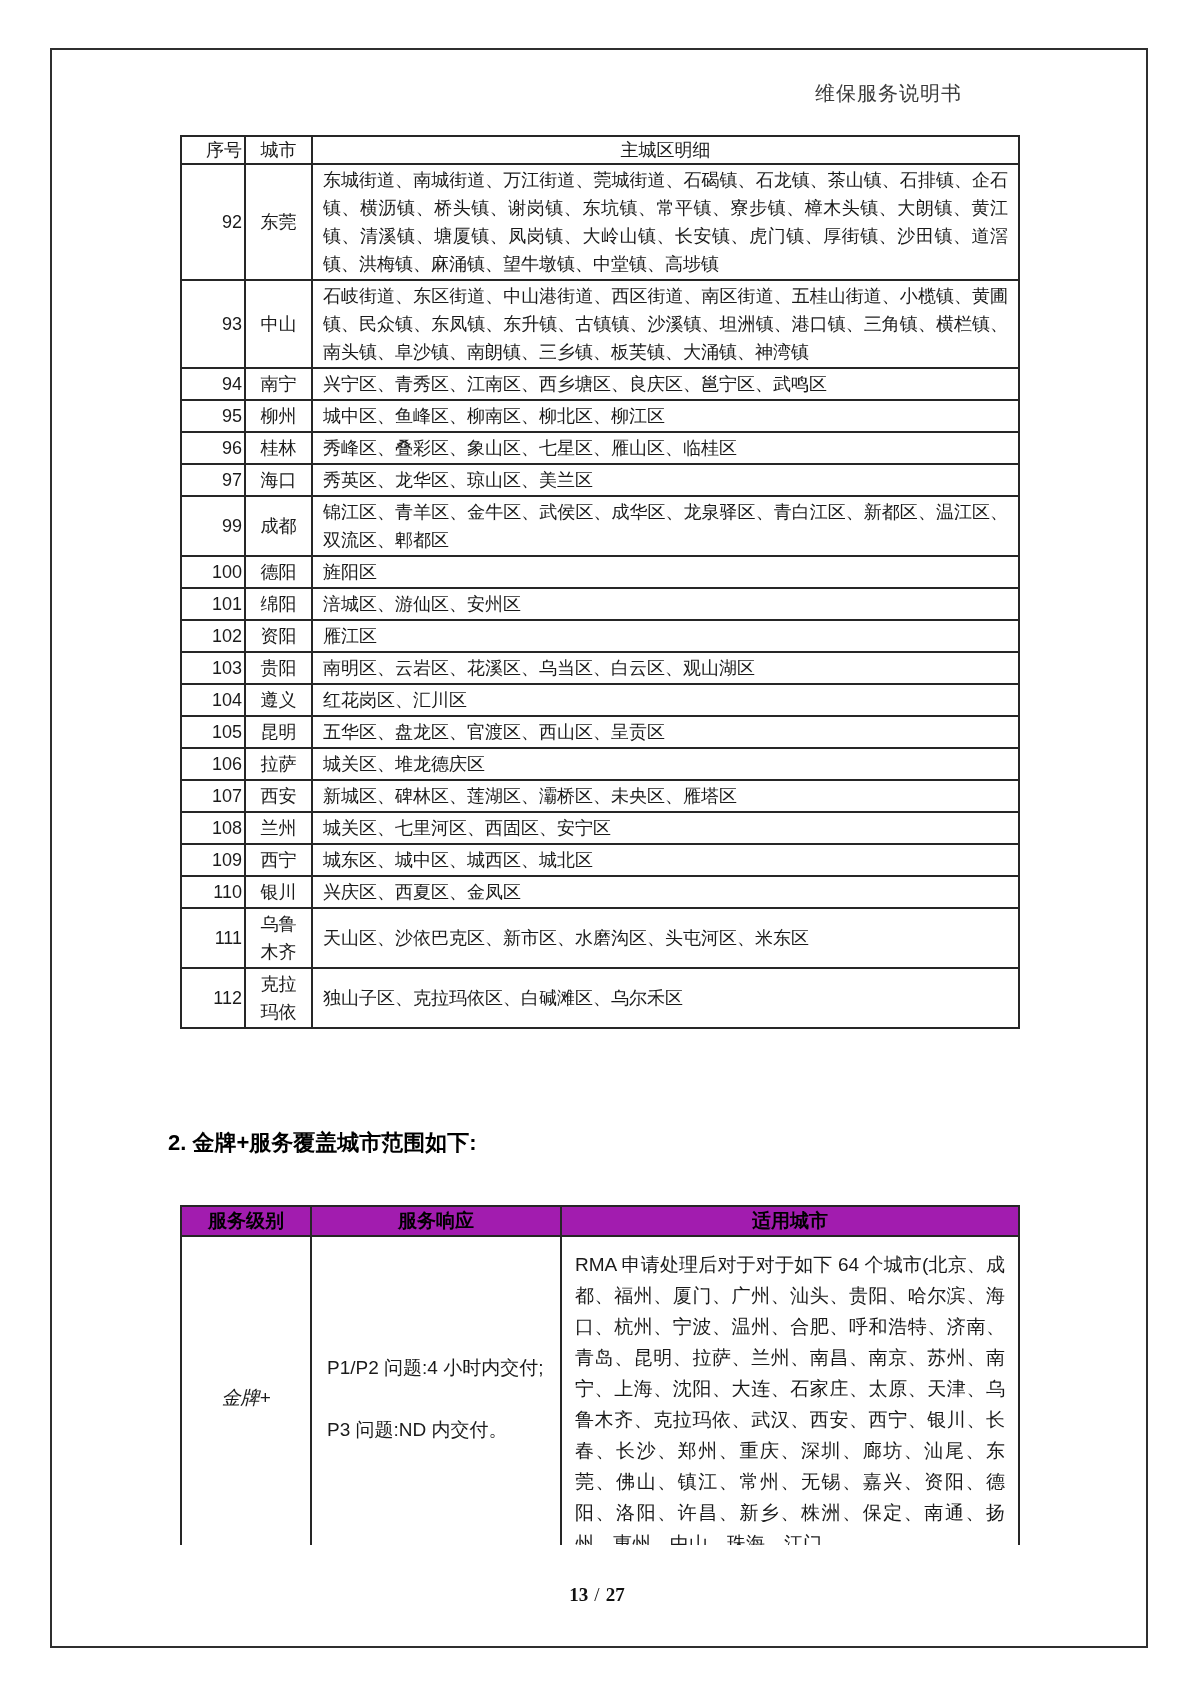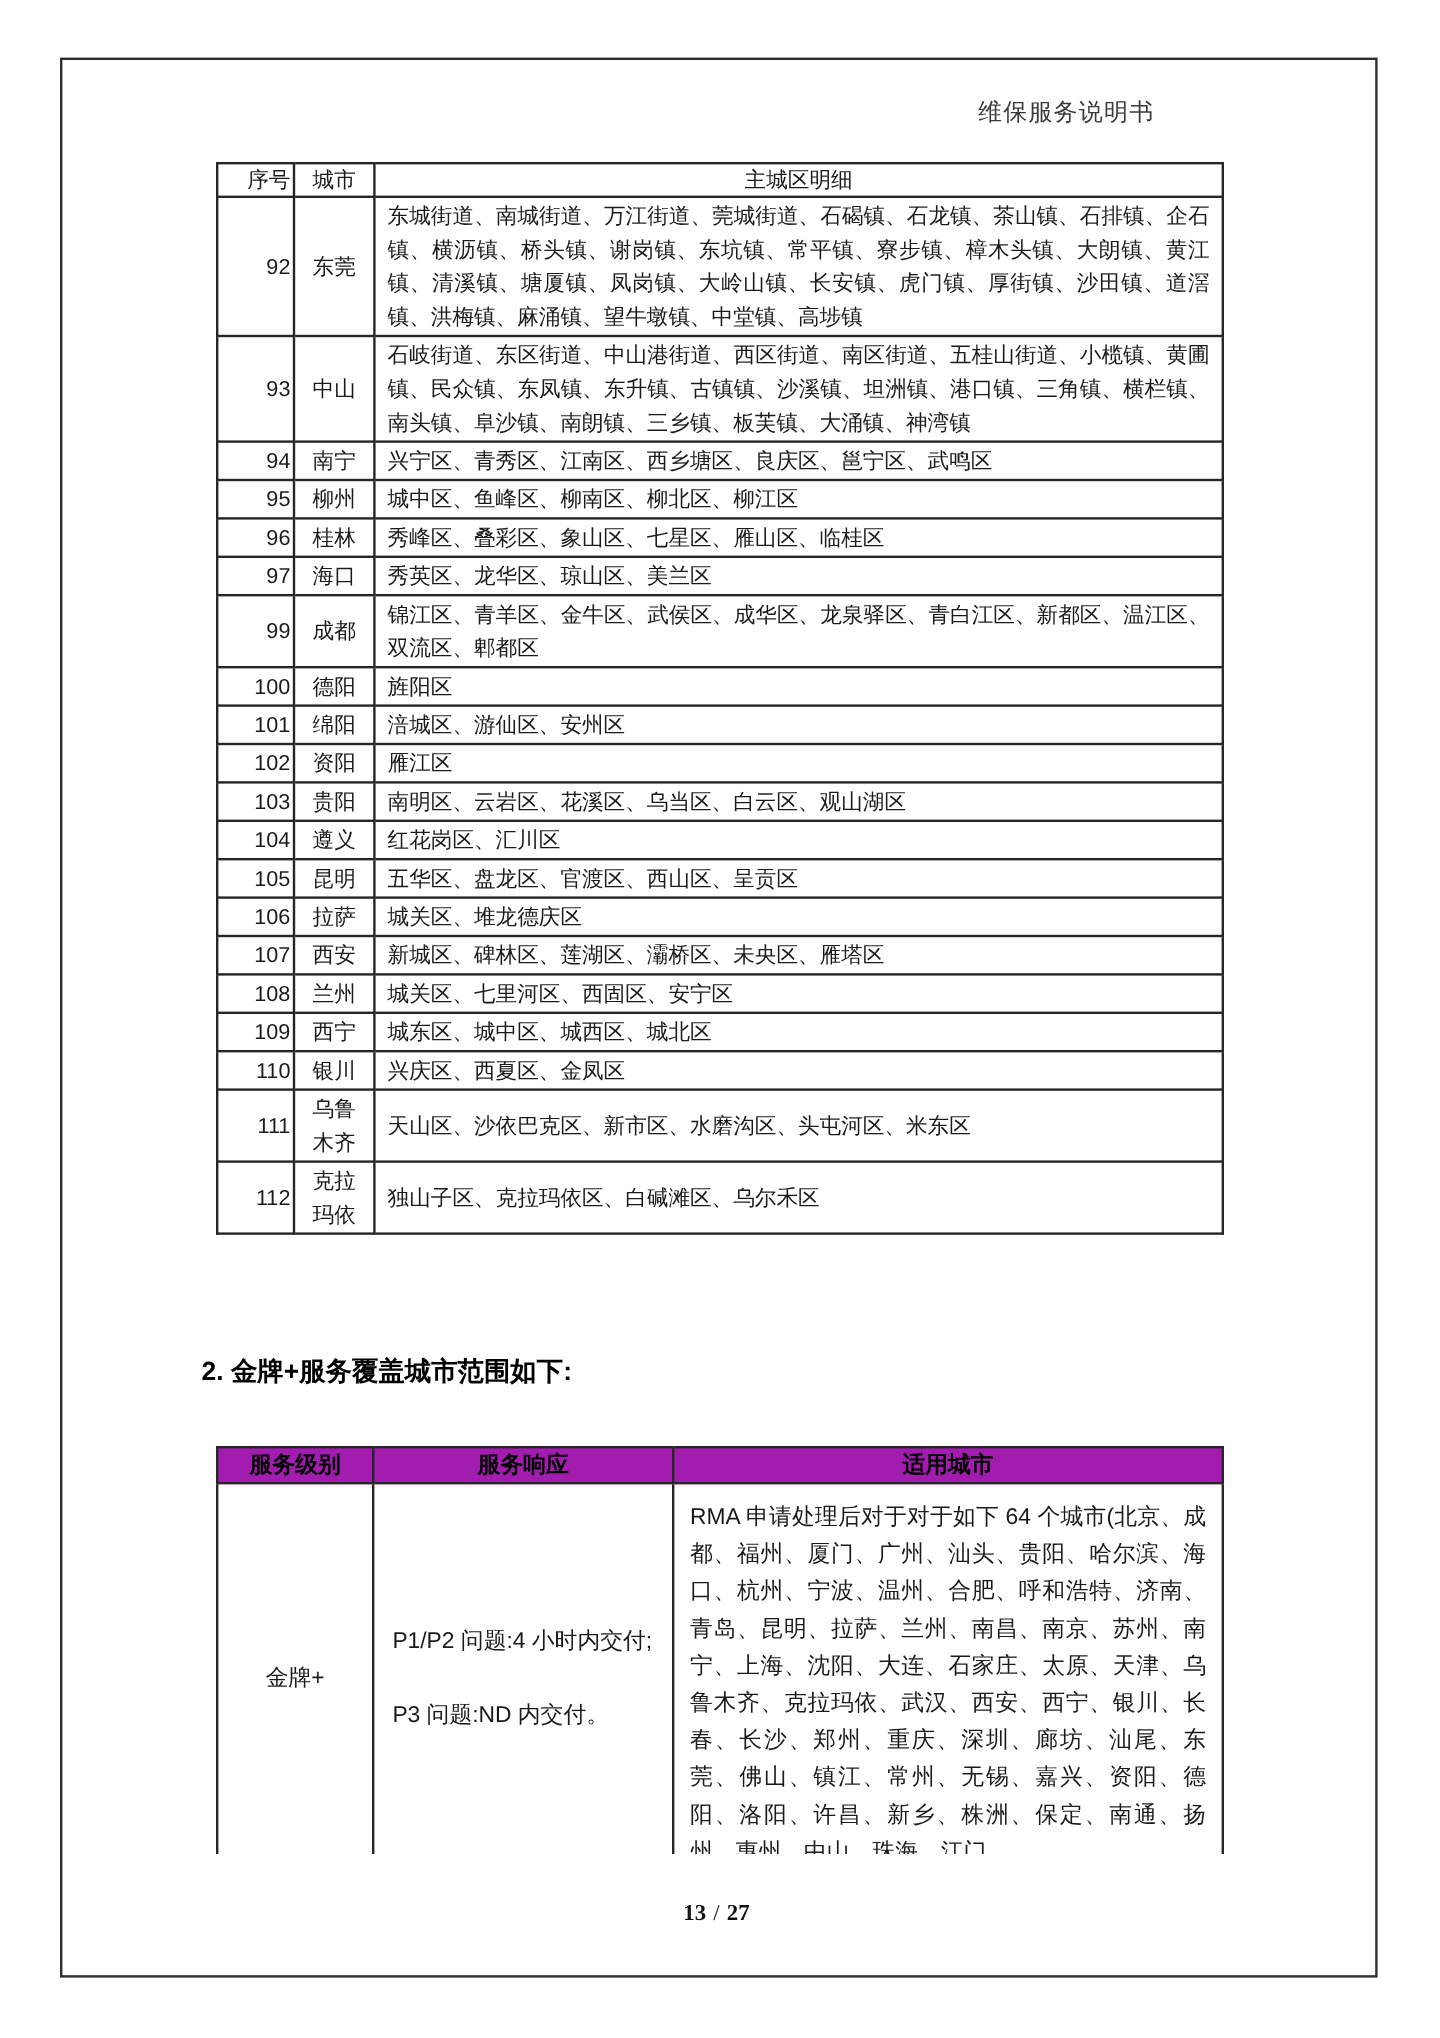--- a/index.html
+++ b/index.html
@@ -52,21 +52,21 @@
   .t2 td,.t2 th{
     border:2px solid #262626;
     box-sizing:border-box;
     vertical-align:middle;
   }
   .t2 th{
     background:#a21caf;
     font-size:19px;font-weight:bold;color:#000;
     height:28px;text-align:center;
   }
-  .t2 .c-level{width:130px;text-align:center;font-size:19px;}
+  .t2 .c-level{width:130px;text-align:center;font-size:19px;font-style:italic;}
   .t2 .c-resp{width:250px;text-align:left;font-size:19px;padding:0 15px;line-height:31px;}
   .t2 .c-resp p{margin:0;}
   .t2 .c-resp p + p{margin-top:31px;}
   .t2 .c-cities{
     width:460px;font-size:19px;line-height:31px;
     text-align:justify;padding:12px 13px 0 13px;
     vertical-align:top;
   }
   .t2 tr.body-row{height:298px;}
   

